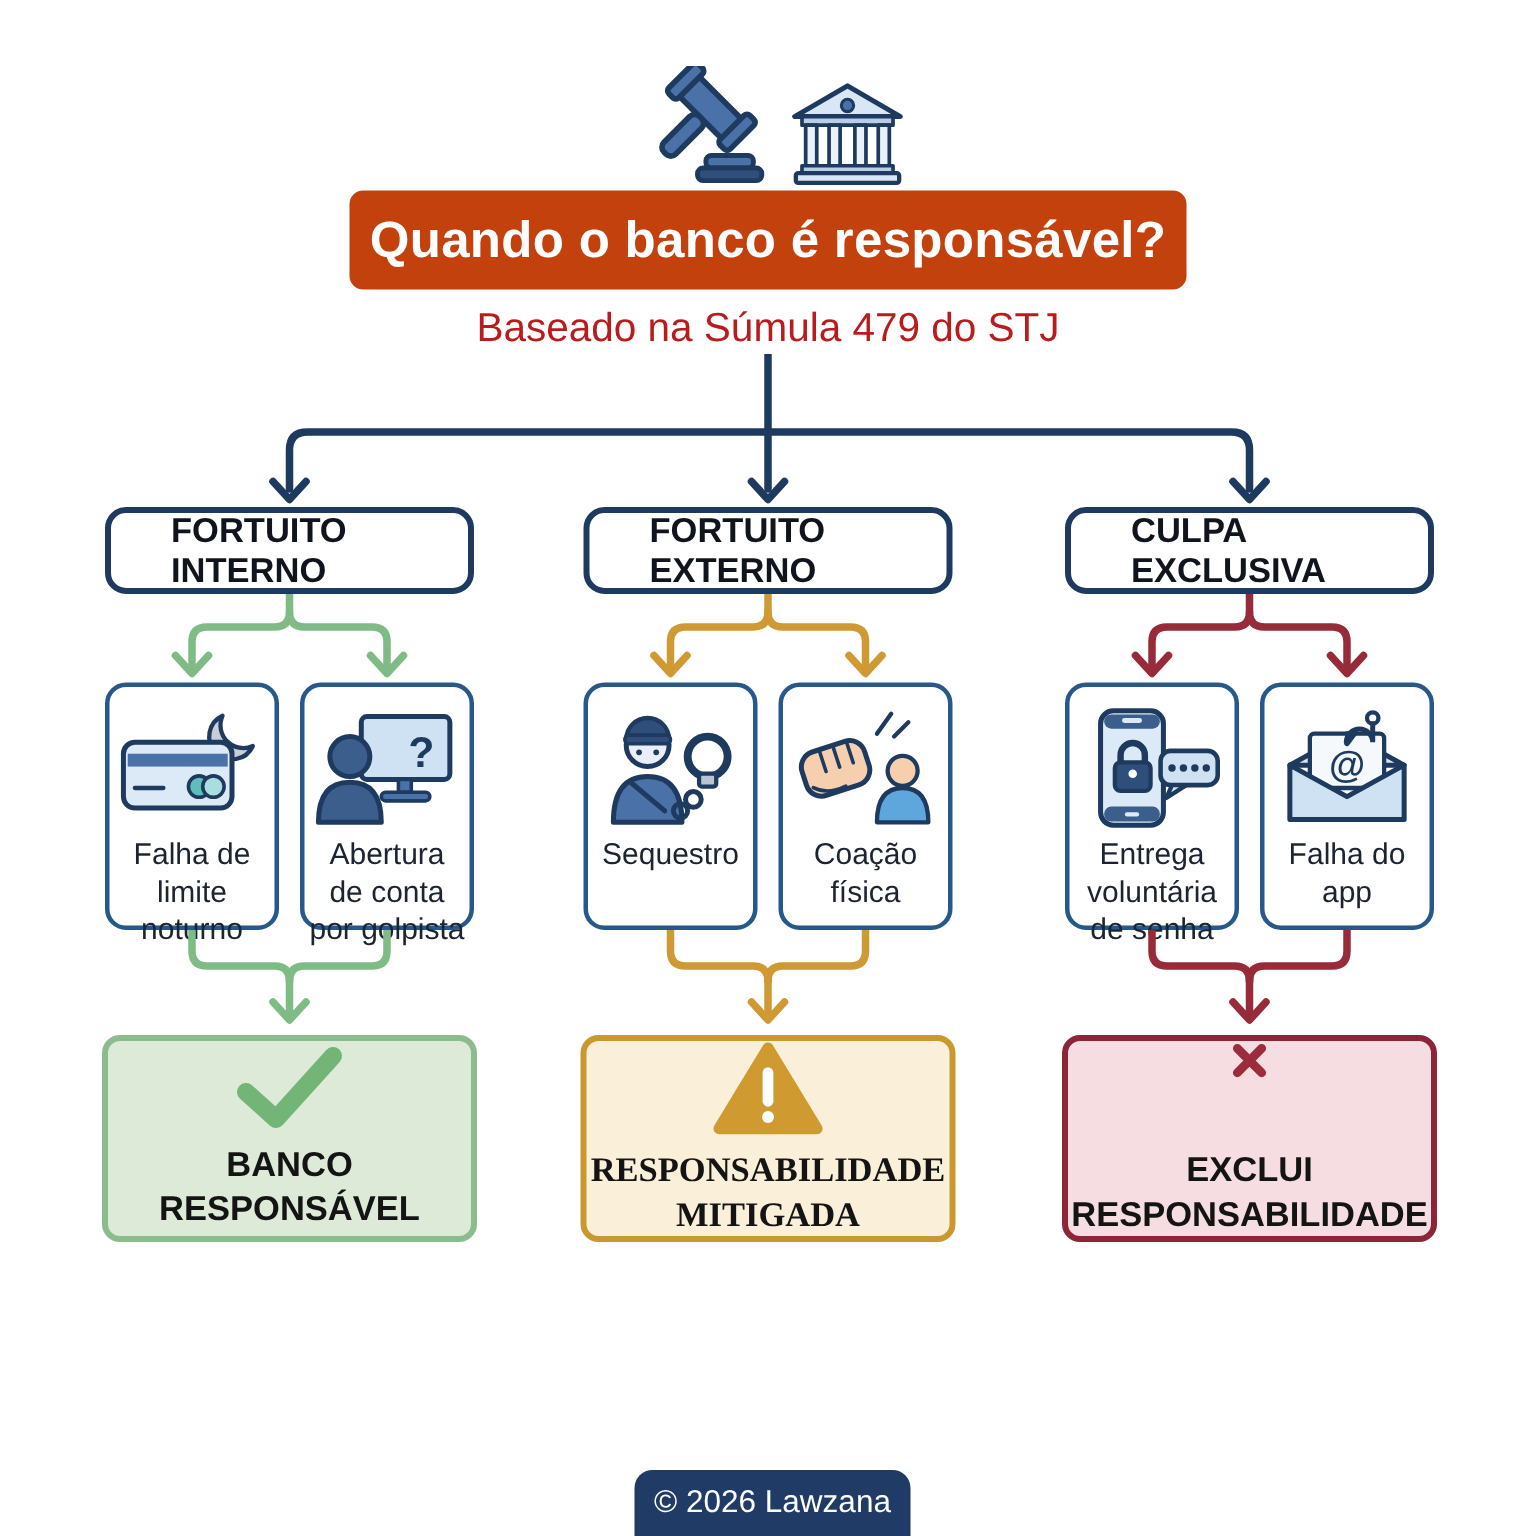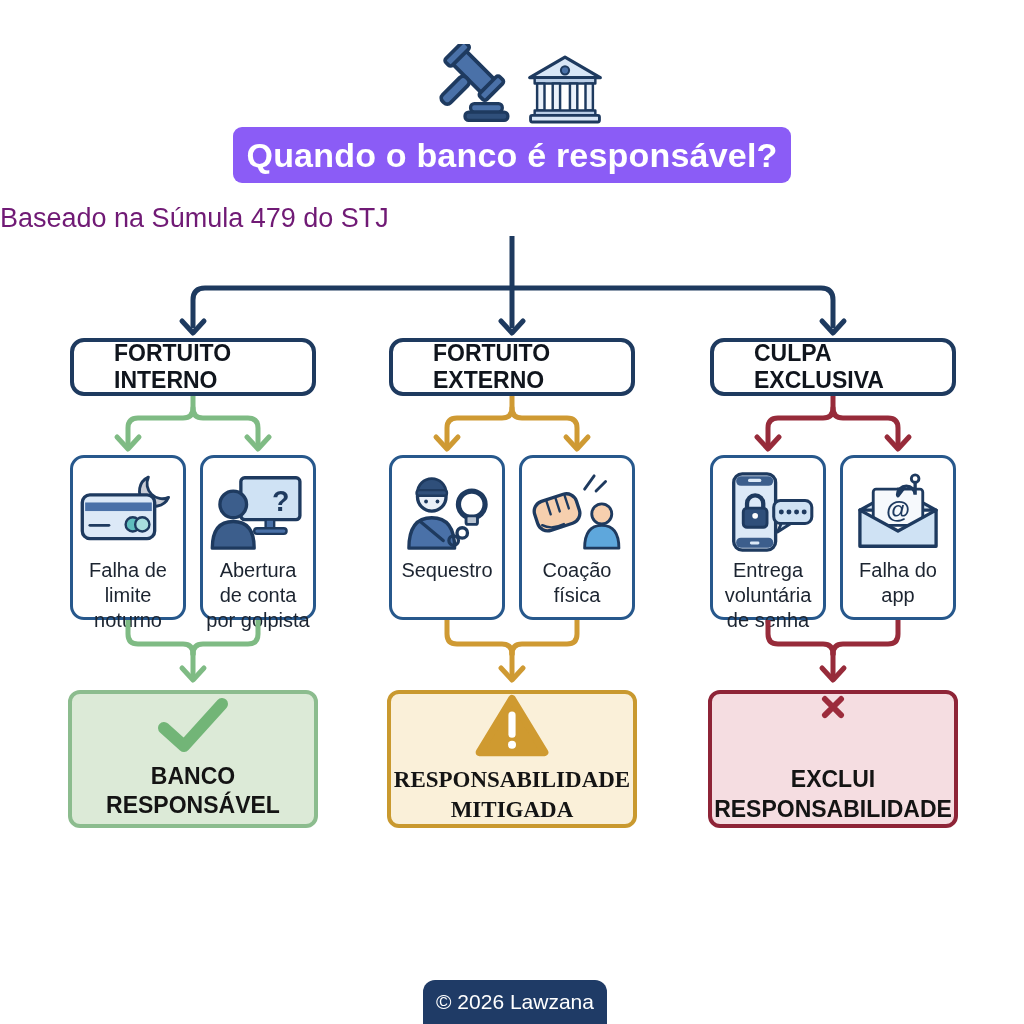--- a/index.html
+++ b/index.html
@@ -1,24 +1,24 @@
 <!DOCTYPE html>
 <html><head>
 <meta charset="utf-8">
 <style>
   html,body{margin:0;padding:0;background:#fff;}
   .canvas{position:relative;width:1024px;height:1024px;background:#ffffff;overflow:hidden;
           font-family:"Liberation Sans",sans-serif;}
   .top-icons{position:absolute;left:0;top:44px;width:1024px;display:flex;justify-content:center;
              align-items:flex-end;gap:12px;}
-  .banner{position:absolute;left:233px;top:127px;width:558px;height:56px;background:#8b5cf6;
+  .banner{position:absolute;left:233px;top:127px;width:558px;height:66px;background:#c2410c;
           border-radius:9px;display:flex;align-items:center;justify-content:center;color:#ffffff;
           font-size:34px;font-weight:700;letter-spacing:.2px;}
-  .subtitle{position:absolute;left:0;top:203px;width:1024px;font-size:27px;
-            font-weight:500;color:#701a75;}
+  .subtitle{position:absolute;left:0;top:203px;width:1024px;text-align:center;font-size:27px;
+            font-weight:500;color:#b91c1c;}
   .tree{position:absolute;left:168px;top:236px;}
   .col{position:absolute;top:338px;width:250px;height:490px;}
   .col-left{left:68px}.col-mid{left:387px}.col-right{left:708px}
   .branch-header{position:absolute;left:2px;top:0;width:246px;height:58px;background:#fff;
                  border:4px solid #1e3a5f;border-radius:14px;display:flex;align-items:center;
                  justify-content:center;font-weight:700;font-size:23px;color:#10151d;
                  box-sizing:border-box;padding-left:40px;}
   .split{position:absolute;left:0;top:58px;}
   .merge{position:absolute;left:0;top:282px;}
   .card{position:absolute;top:117px;width:116px;height:165px;background:#fff;

